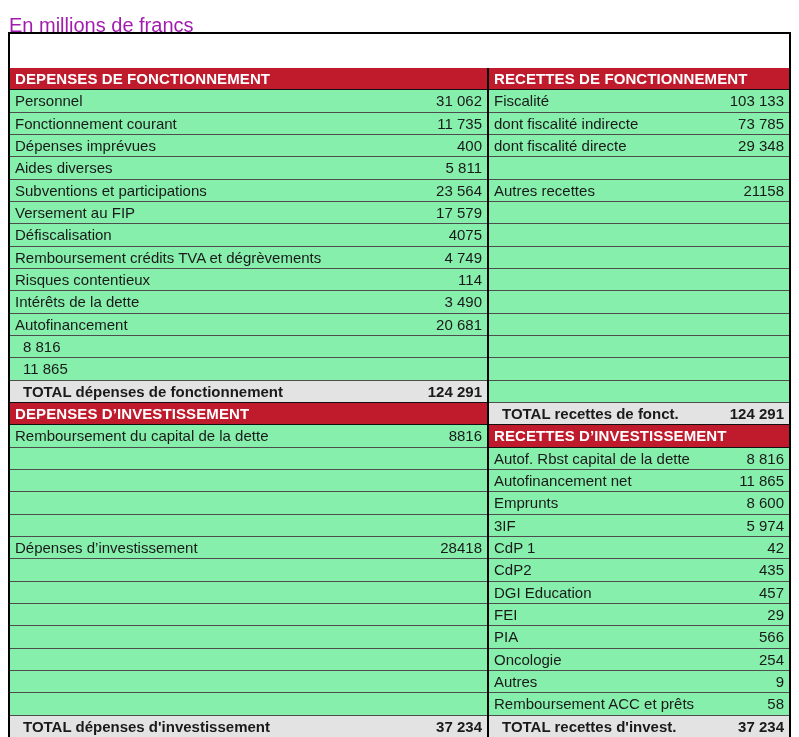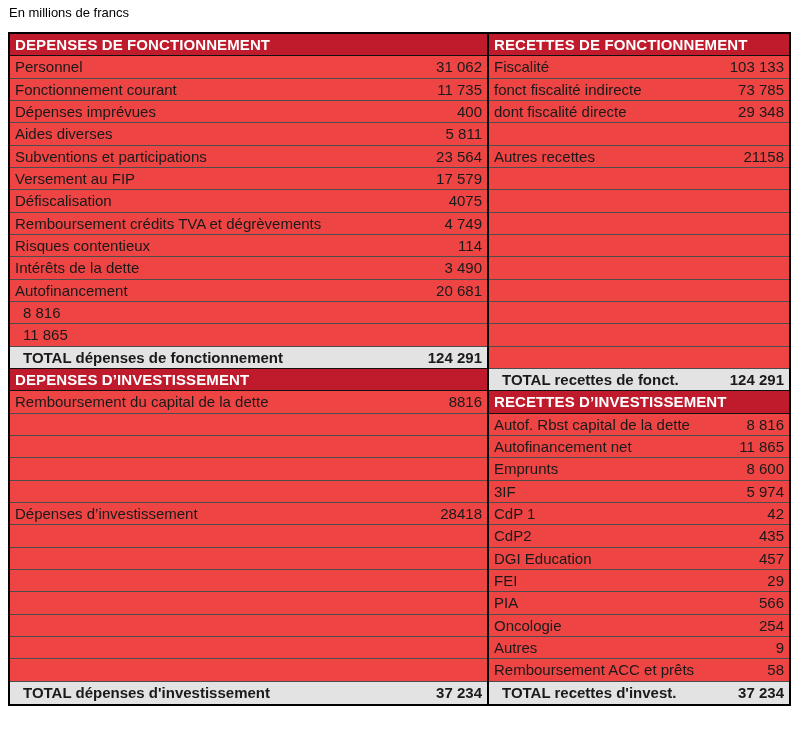--- a/index.html
+++ b/index.html
@@ -5,51 +5,51 @@
   * { margin: 0; padding: 0; box-sizing: border-box; }
   html, body {
     width: 799px; height: 737px;
     background: #ffffff;
     font-family: "Liberation Sans", sans-serif;
     color: #1a1a1a;
     overflow: hidden;
   }
   .page { position: relative; width: 799px; height: 737px; }
   .title {
-    position: absolute; left: 9px; top: 5px;
-    font-size: 13px; color: #000000;
+    position: absolute; left: 9px; top: 14px;
+    font-size: 20px; color: #a21caf;
   }
   .budget-table {
     position: absolute; left: 8px; top: 32px;
     width: 783px;
     border: 2px solid #000000;
     display: flex;
     background: #ffffff;
   }
-  .col { display: flex; flex-direction: column; }
+  .col { display: flex; flex-direction: column; margin-top: 34px; }
   .col-left { width: 479px; border-right: 2px solid #000000; }
   .col-right { flex: 1; }
   section { display: flex; flex-direction: column; }
   .line { height: 22.34px; flex: 0 0 22.34px; }
   .hdr {
     background: var(--hdr-bg, #c01b2d);
     color: var(--hdr-fg, #ffffff);
     font-weight: bold;
     font-size: 15px;
     display: flex; align-items: center;
     padding: 0 5px;
     border-bottom: 1.5px solid #111111;
     letter-spacing: 0.1px;
   }
   .row {
     display: flex; align-items: center; justify-content: space-between;
     font-size: 15px;
     padding: 0 5px;
     border-bottom: 1.4px solid #4d4d4d;
-    background: #ef4444;
+    background: #86efac;
   }
   .row .lbl { white-space: nowrap; overflow: hidden; }
   .row .val { white-space: nowrap; text-align: center; padding-left: 8px; }
   .row.total {
     background: var(--total-bg, #e3e3e3);
     font-weight: bold;
     border-bottom: 1.5px solid #111111;
     padding-left: 13px;
   }
   section:last-child .row.total { border-bottom: none; }
@@ -179,21 +179,21 @@
         </section>
     </div>
     <div class="col col-right">
       <section>
           <div class="hdr line">RECETTES DE FONCTIONNEMENT</div>
           <div class="row line">
             <span class="lbl">Fiscalité</span>
             <span class="val">103 133</span>
           </div>
           <div class="row line">
-            <span class="lbl">fonct fiscalité indirecte</span>
+            <span class="lbl">dont fiscalité indirecte</span>
             <span class="val">73 785</span>
           </div>
           <div class="row line">
             <span class="lbl">dont fiscalité directe</span>
             <span class="val">29 348</span>
           </div>
           <div class="row line">
             <span class="lbl"></span>
             <span class="val"></span>
           </div>

